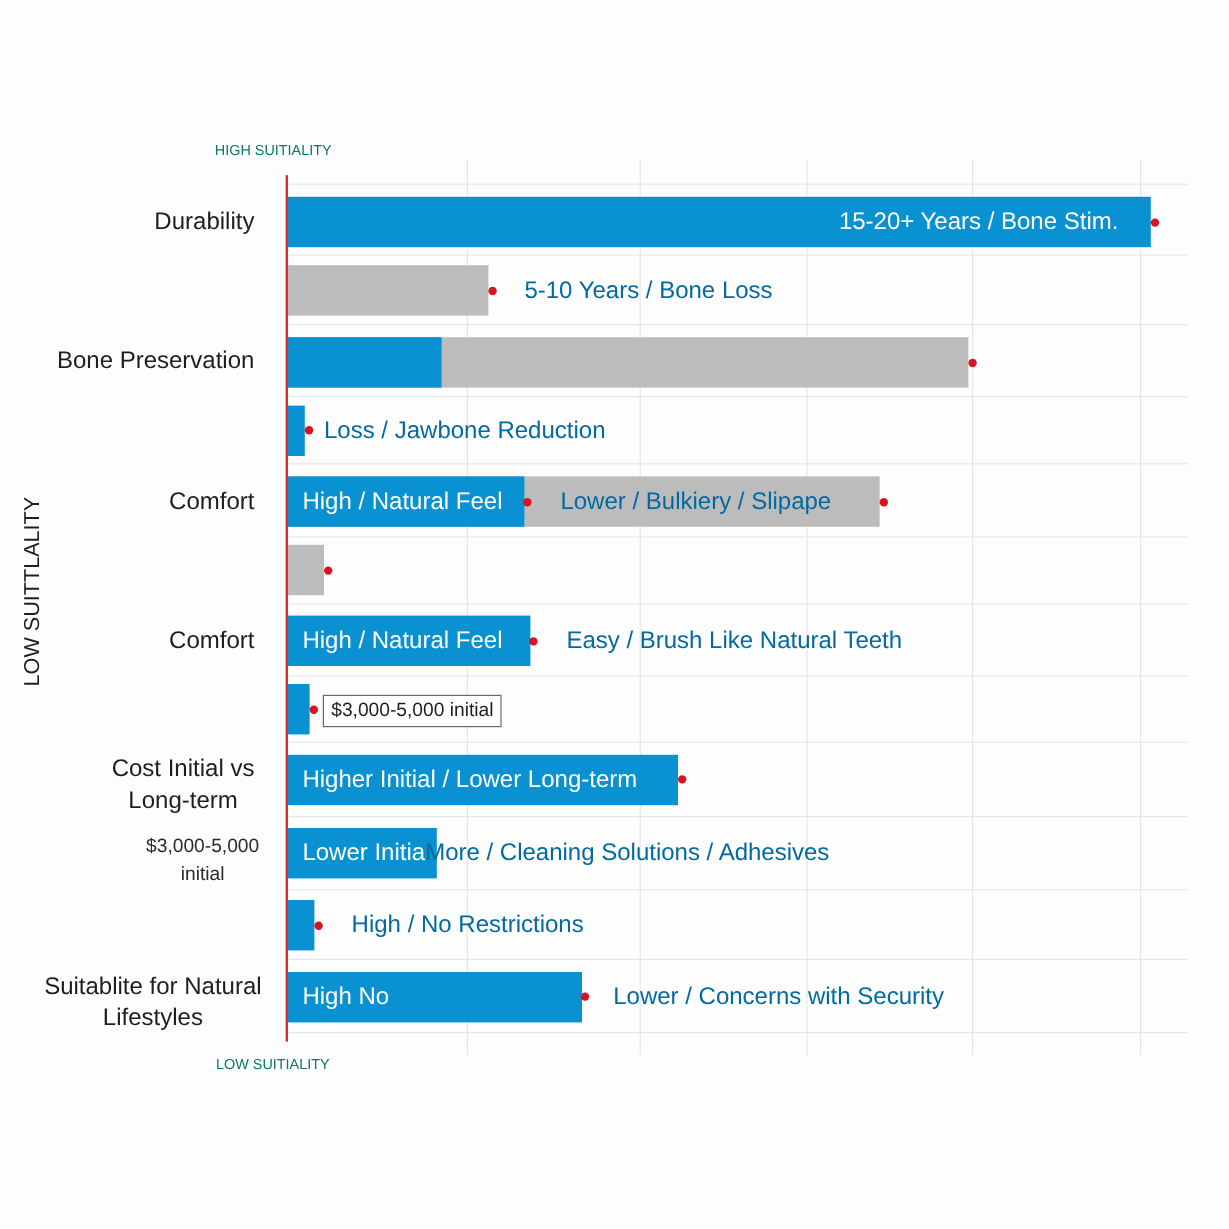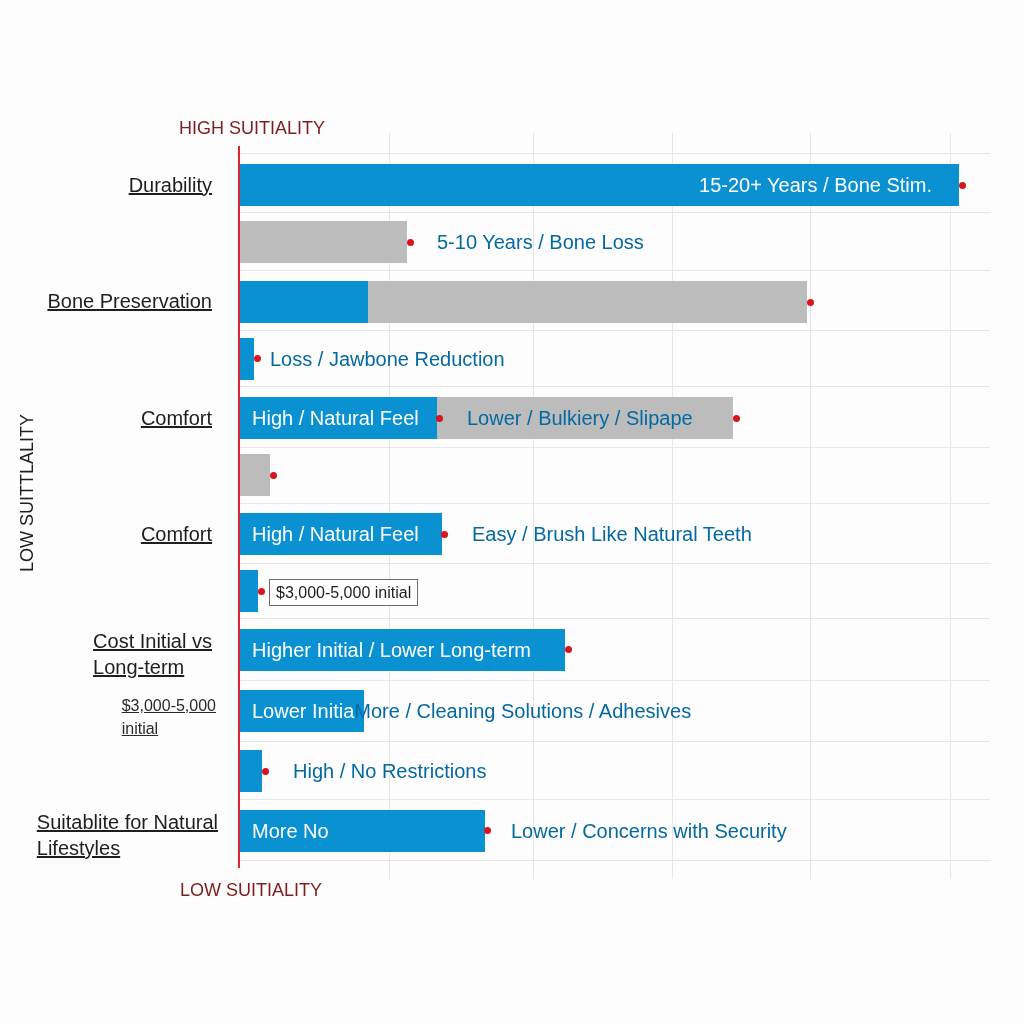--- a/index.html
+++ b/index.html
@@ -8,23 +8,23 @@
   .vline { position:absolute; width:1px; background:#e6e6e6; }
   .hline { position:absolute; height:1px; background:#e6e6e6; left:239px; width:751px; }
   .axis { position:absolute; left:238px; top:146px; width:2px; height:722px; background:#e0262f; }
   .bar { position:absolute; height:42px; }
   .seg-blue { position:absolute; top:0; height:100%; background:#0a91d2; }
   .seg-gray { position:absolute; top:0; height:100%; background:#bcbcbc; }
   .dot { position:absolute; width:7px; height:7px; border-radius:50%; background:#d9141e; }
   .btxt { position:absolute; font-size:20px; line-height:42px; white-space:nowrap; }
   .white { color:#ffffff; }
   .dark { color:#0369a1; }
-  .cat { position:absolute; right:812px; text-align:left; font-size:20px; line-height:26px; white-space:nowrap; color:#1e1e1e;text-decoration:underline; }
+  .cat { position:absolute; right:812px; text-align:center; font-size:20px; line-height:26px; white-space:nowrap; color:#1e1e1e; }
   .cat.small { font-size:16px; line-height:23px; color:#2a2a2a; }
-  .axis-title { position:absolute; font-size:18px; color:#7f1d1d; white-space:nowrap; }
+  .axis-title { position:absolute; font-size:12px; color:#0f766e; white-space:nowrap; }
   .rot { position:absolute; left:27px; top:493px; transform:translate(-50%,-50%) rotate(-90deg); transform-origin:center; font-size:18px; white-space:nowrap; }
   .boxlbl { position:absolute; border:1px solid #6b6b6b; background:#fff; font-size:16px; line-height:25px; padding:0 6px; white-space:nowrap; color:#1e1e1e; }
 </style>
 </head>
 <body>
 
 <div>
 
   <div class="axis-title" style="left:179px; top:118px;">HIGH SUITIALITY</div>
   <div class="axis-title" style="left:180px; top:880px;">LOW SUITIALITY</div>
@@ -132,19 +132,19 @@
   <div class="btxt" style="left:252px; top:690px;"><span class="white">Lower Initia</span><span class="dark">More / Cleaning Solutions / Adhesives</span></div>
 
   <div class="bar" style="left:240px; top:750px; width:22px;">
     <div class="seg-blue" style="left:0; width:22px;"></div>
   </div>
   <div class="dot" style="left:262px; top:768px;"></div>
   <div class="btxt dark" style="left:281px; top:750px;margin-left:12px;">High / No Restrictions</div>
 
   <div class="bar" style="left:240px; top:810px; width:245px;">
     <div class="seg-blue" style="left:0; width:245px;"></div>
-    <div class="btxt white" style="left:12px;">More No</div>
+    <div class="btxt white" style="left:12px;">High No</div>
   </div>
   <div class="dot" style="left:484px; top:827px;"></div>
   <div class="btxt dark" style="left:511px; top:810px;">Lower / Concerns with Security</div>
 
   <div class="axis"></div>
 </div>
 
 </body></html>

